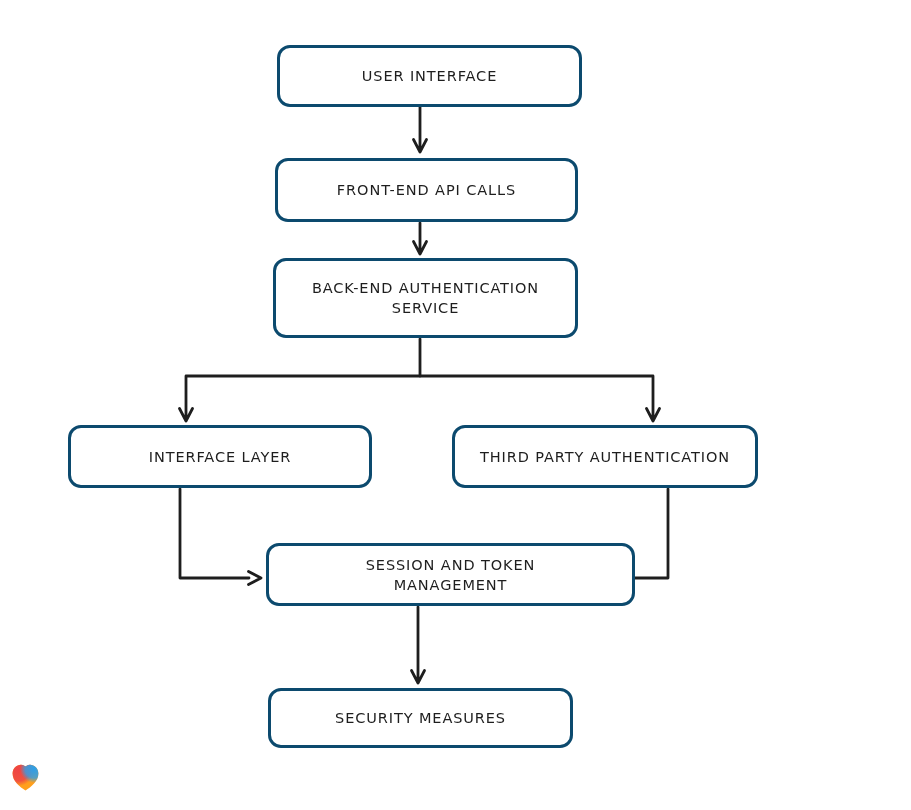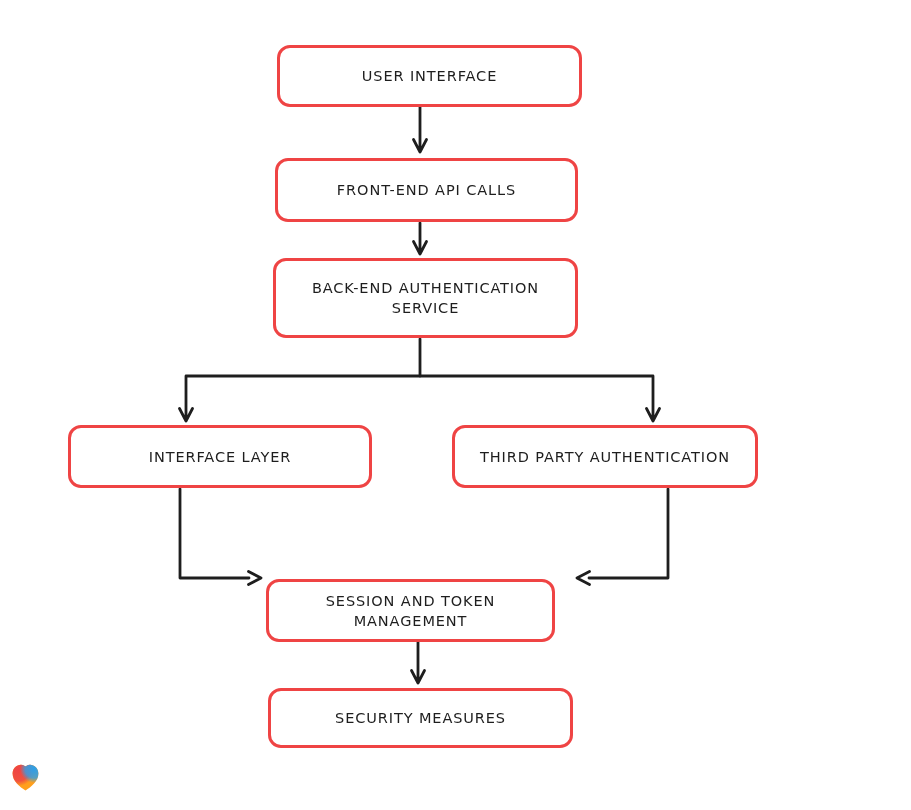--- a/index.html
+++ b/index.html
@@ -20,41 +20,41 @@
     left: 0;
     top: 0;
     width: 911px;
     height: 810px;
     pointer-events: none;
   }
   .node {
     position: absolute;
     box-sizing: border-box;
     background: #ffffff;
-    border: 3px solid #ef4444;
+    border: 3px solid #0c4a6e;
     border-radius: 13px;
     display: flex;
     align-items: center;
     justify-content: center;
     text-align: center;
   }
   .node-label {
     font-size: 14.5px;
     line-height: 20px;
     letter-spacing: 0.9px;
     color: #1e1e1e;
     font-weight: 500;
   }
   
   .n1 { left: 277px; top: 45px;  width: 305px; height: 62px; }
   .n2 { left: 275px; top: 158px; width: 303px; height: 64px; }
   .n3 { left: 273px; top: 258px; width: 305px; height: 80px; }
   .n4 { left: 68px;  top: 425px; width: 304px; height: 63px; }
   .n5 { left: 452px; top: 425px; width: 306px; height: 63px; text-align: center; }
-  .n6 { left: 266px; top: 543px; width: 289px; height: 63px; margin-top: 36px; }
+  .n6 { left: 266px; top: 543px; width: 369px; height: 63px; }
   .n7 { left: 268px; top: 688px; width: 305px; height: 60px; text-align: center; }
   .n3 .node-label { max-width: 250px; }
   .n6 .node-label { max-width: 210px; }
   .logo-badge {
     position: absolute;
     left: 9px;
     top: 761px;
     width: 33px;
     height: 33px;
     cursor: pointer;

